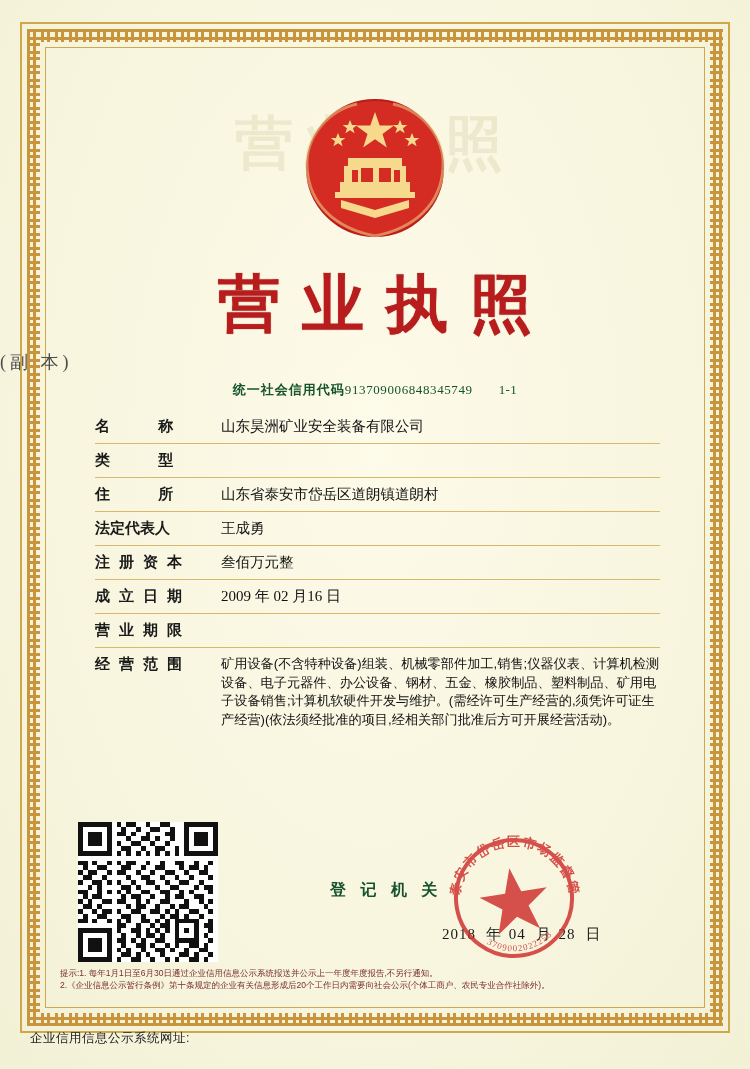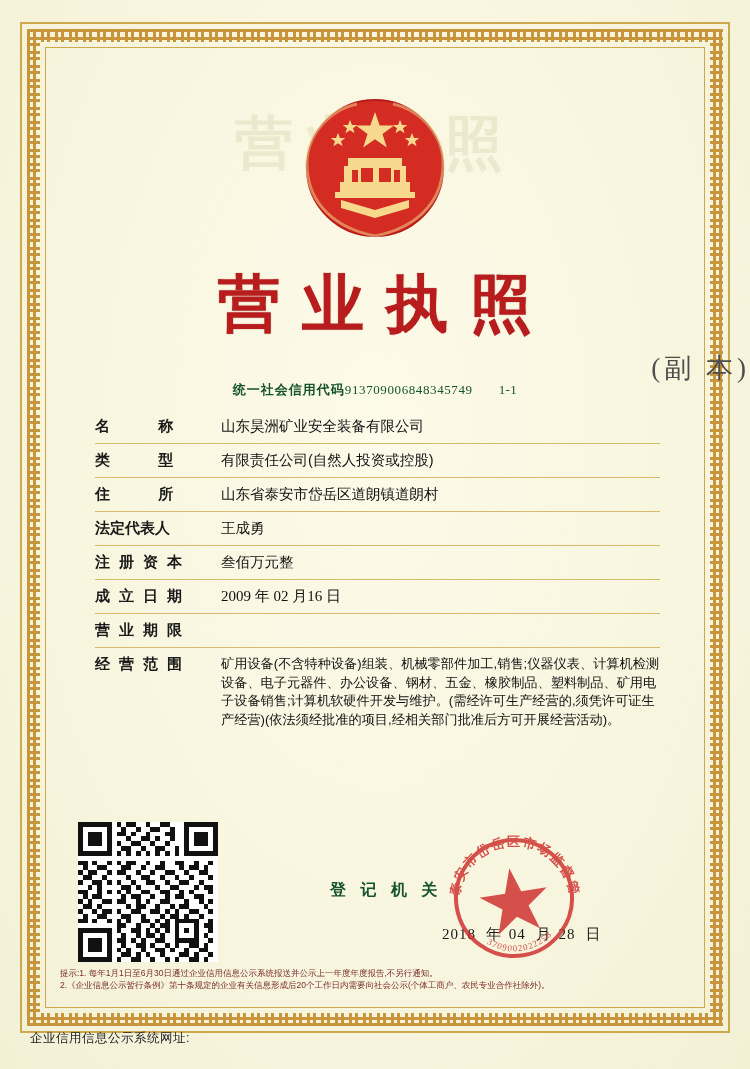--- a/index.html
+++ b/index.html
@@ -107,23 +107,23 @@
     letter-spacing: 22px;
     text-indent: 22px;
     color: #b81c1c;
     text-shadow: 0 0 1px #8e1212;
   }
 
   .subtitle {
     position: absolute;
     left: 0; right: 0;
     top: 350px;
-    text-align: right;
+    text-align: left;
     font-family: "Liberation Serif", serif;
-    font-size: 27px;
+    font-size: 18px;
     letter-spacing: 4px;
     color: #4c4c4c;
   }
 
   .code-row {
     position: absolute;
     left: 0; right: 0;
     top: 381px;
     text-align: center;
     font-size: 13px;
@@ -317,21 +317,20 @@
 
   <div class="fields">
 
     <div class="field-row">
       <div class="field-label sp2">名    称</div>
       <div class="field-value">山东昊洲矿业安全装备有限公司</div>
     </div>
 
     <div class="field-row">
       <div class="field-label sp2">类    型</div>
-      <div class="field-value">有限责任公司(自然人投资或控股)</div>
     </div>
 
     <div class="field-row">
       <div class="field-label sp2">住    所</div>
       <div class="field-value">山东省泰安市岱岳区道朗镇道朗村</div>
     </div>
 
     <div class="field-row">
       <div class="field-label">法定代表人</div>
       <div class="field-value">王成勇</div>

